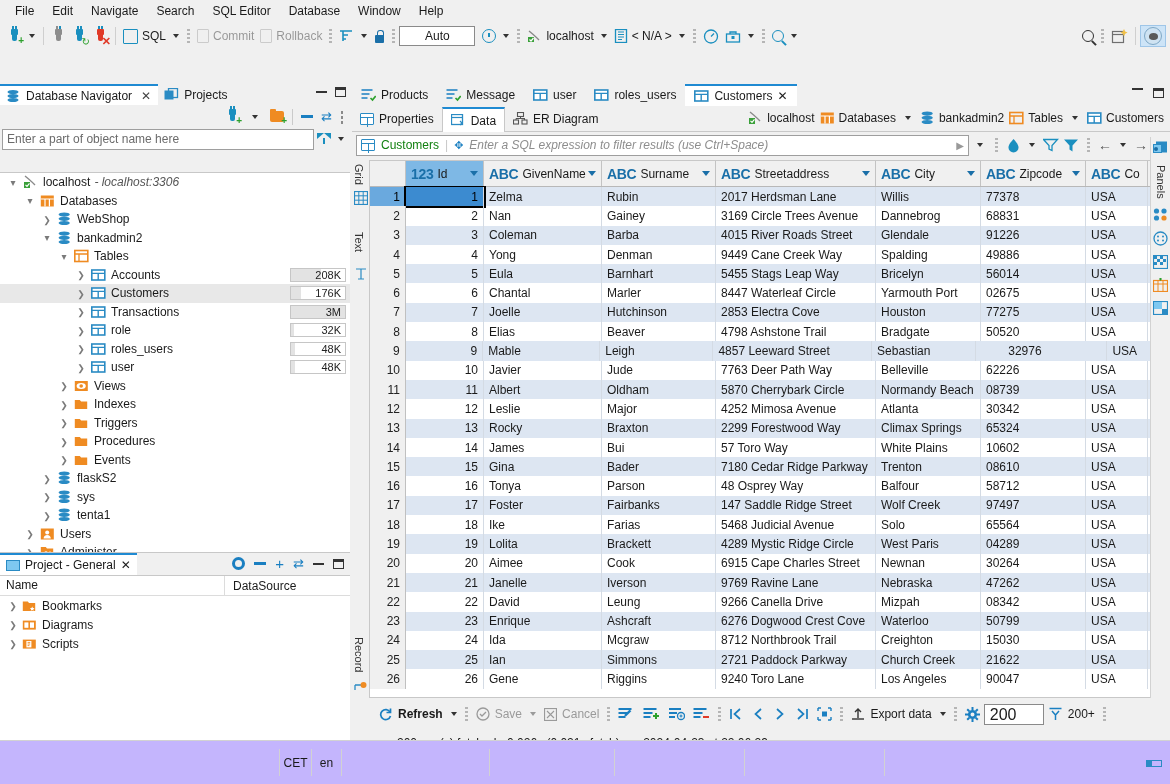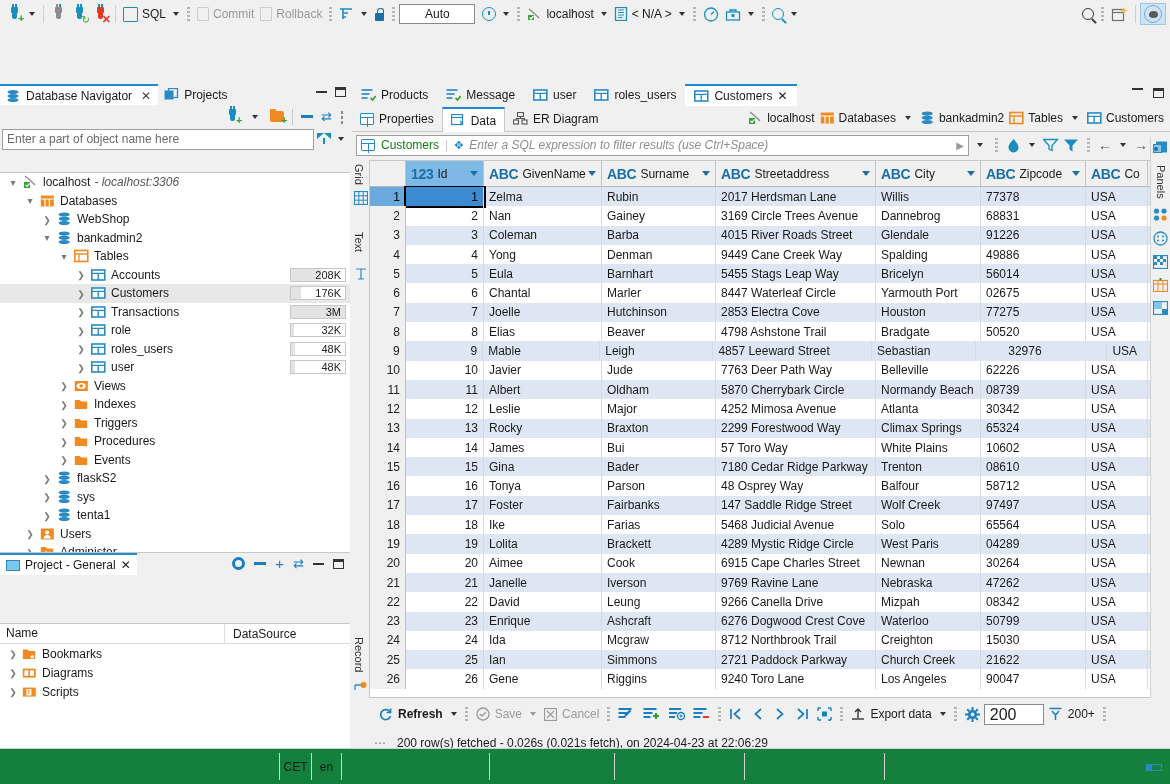--- a/index.html
+++ b/index.html
@@ -105,21 +105,21 @@
   .tsub { color:#555; font-style:italic; margin-left:4px; }
   .badge { position:absolute; right:4px; top:2px; width:56px; height:14px; border:1px solid #c6c6c6; background:#fff; font-size:11px; text-align:right; padding-right:4px; line-height:13px; color:#222; }
   .badge .fill { position:absolute; left:0; top:0; bottom:0; background:#e3e3e3; }
 
   
   .proj { position:absolute; left:0; right:0; bottom:0; height:204px; background:#f0f0f0; border-top:1px solid #c8c8c8; }
   .projhdr { height:22px; display:flex; align-items:center; background:#f0f0f0; position:relative; }
   .projtab { display:flex; align-items:center; gap:5px; height:22px; padding:0 6px; background:#fff; border-top:2px solid #1f8ad2; font-size:12px; }
   .projicons { position:absolute; right:6px; top:4px; display:flex; gap:9px; align-items:center; }
   .gear { width:13px;height:13px;border-radius:50%;border:3px solid #1a7fc1;position:relative; }
-  .projbody { position:absolute; left:0; right:0; top:22px; bottom:0; background:#fff; border-top:1px solid #c8c8c8;margin-top:48px; }
+  .projbody { position:absolute; left:0; right:0; top:22px; bottom:0; background:#fff; border-top:1px solid #c8c8c8; }
   .projcolhdr { height:20px; display:flex; background:#fff; border-bottom:1px solid #dcdcdc; font-size:12px; align-items:center; }
   .projcol1 { width:225px; padding-left:6px; border-right:1px solid #dcdcdc; height:20px; line-height:19px; }
   .projcol2 { padding-left:8px; }
 
   
   .editor { position:absolute; left:352px; top:84px; right:0; bottom:28px; background:#f0f0f0; }
   .etabs { height:22px; display:flex; align-items:flex-end; background:#f0f0f0; position:relative; }
   .etab { display:flex; align-items:center; gap:5px; height:22px; padding:0 9px; font-size:12px; }
   .etab.active { background:#fff; border-top:2px solid #1f8ad2; }
   .etabbtns { position:absolute; right:6px; top:4px; display:flex; gap:10px; }
@@ -168,33 +168,43 @@
   .gt.dis { color:#9a9a9a; }
   .numbox { width:60px; height:21px; border:1px solid #8a8a8a; background:#fff; font-size:16px; padding-left:5px; line-height:19px; }
   .statusline { position:absolute; left:0; right:0; bottom:0; height:26px; display:flex; align-items:center; gap:10px; padding-left:22px; font-size:12px; background:#f0f0f0; }
   .ellip { color:#777; letter-spacing:1px; }
 
   
   .rightbar { position:absolute; right:0; top:137px; width:20px; bottom:86px; background:#f0f0f0; border-left:1px solid #d2d2d2; display:flex; flex-direction:column; align-items:center; padding-top:4px; gap:9px; }
   .rv-label { writing-mode:vertical-rl; font-size:11px; color:#333; margin-top:1px; }
 
   
-  .statusbar { position:absolute; left:0; right:0; bottom:0; height:36px; background:#15803d; border-top:1px solid #d2d2d2; display:flex; align-items:center; }
+  .statusbar { position:absolute; left:0; right:0; bottom:0; height:44px; background:#c4b5fd; border-top:1px solid #d2d2d2; display:flex; align-items:center; }
   .sb-cell { height:27px; border-right:1px solid #d2d2d2; display:flex; align-items:center; justify-content:center; font-size:12px; padding:0 8px; }
   .sb-spacer { flex:1; }
 
   .dbeaver-logo { width:18px;height:18px;border-radius:50%;background:#cfe3f2;border:1px solid #7fa8c6;position:relative; }
   .dbeaver-logo:after { content:"";position:absolute;left:4px;top:5px;width:9px;height:7px;border-radius:50% 50% 45% 45%;background:#5a5a5a; }
 </style>
 </head>
 <body>
 
 <div class="app">
 
 
+  <div class="menubar">
+    <div class="menu-item">File</div>
+    <div class="menu-item">Edit</div>
+    <div class="menu-item">Navigate</div>
+    <div class="menu-item">Search</div>
+    <div class="menu-item">SQL Editor</div>
+    <div class="menu-item">Database</div>
+    <div class="menu-item">Window</div>
+    <div class="menu-item">Help</div>
+  </div>
 
   <div class="toolbar">
     <div class="tb">
       <span class="ic plug">
           <b></b>
           <i></i>
           <span class="plus-mini">+</span>
         </span>
     </div>
     <div class="caret"></div>

